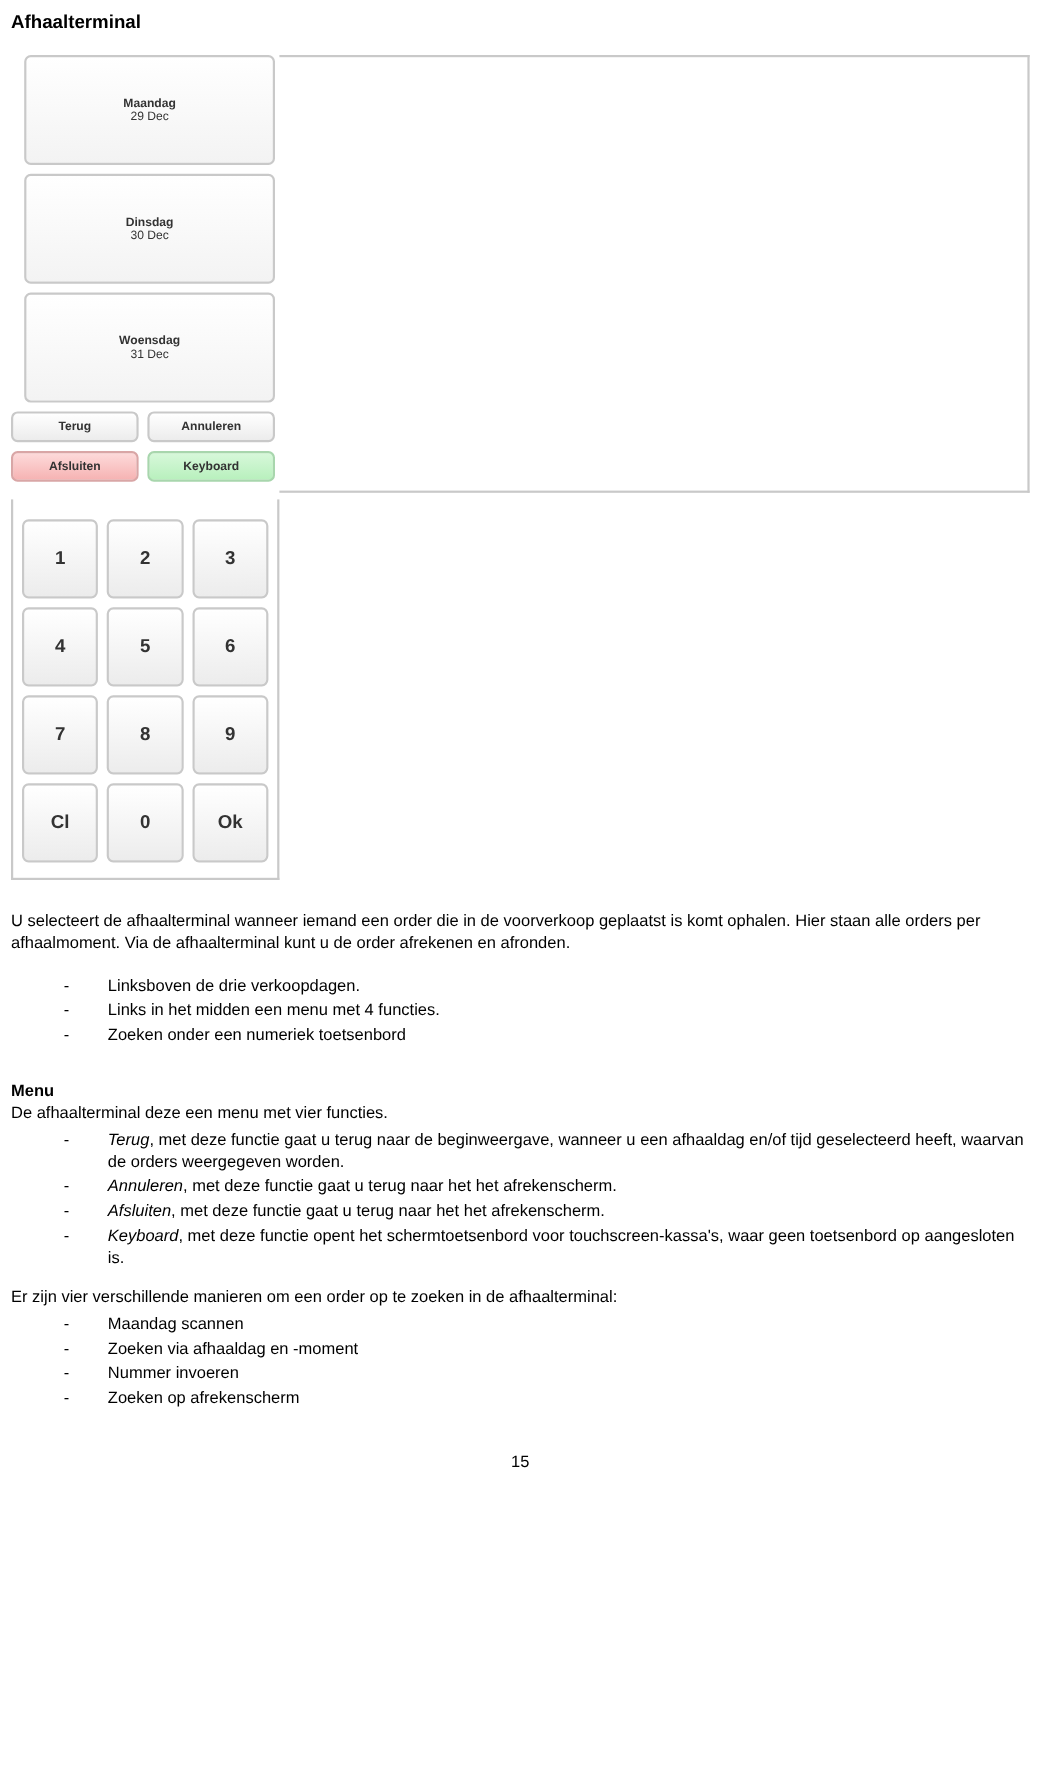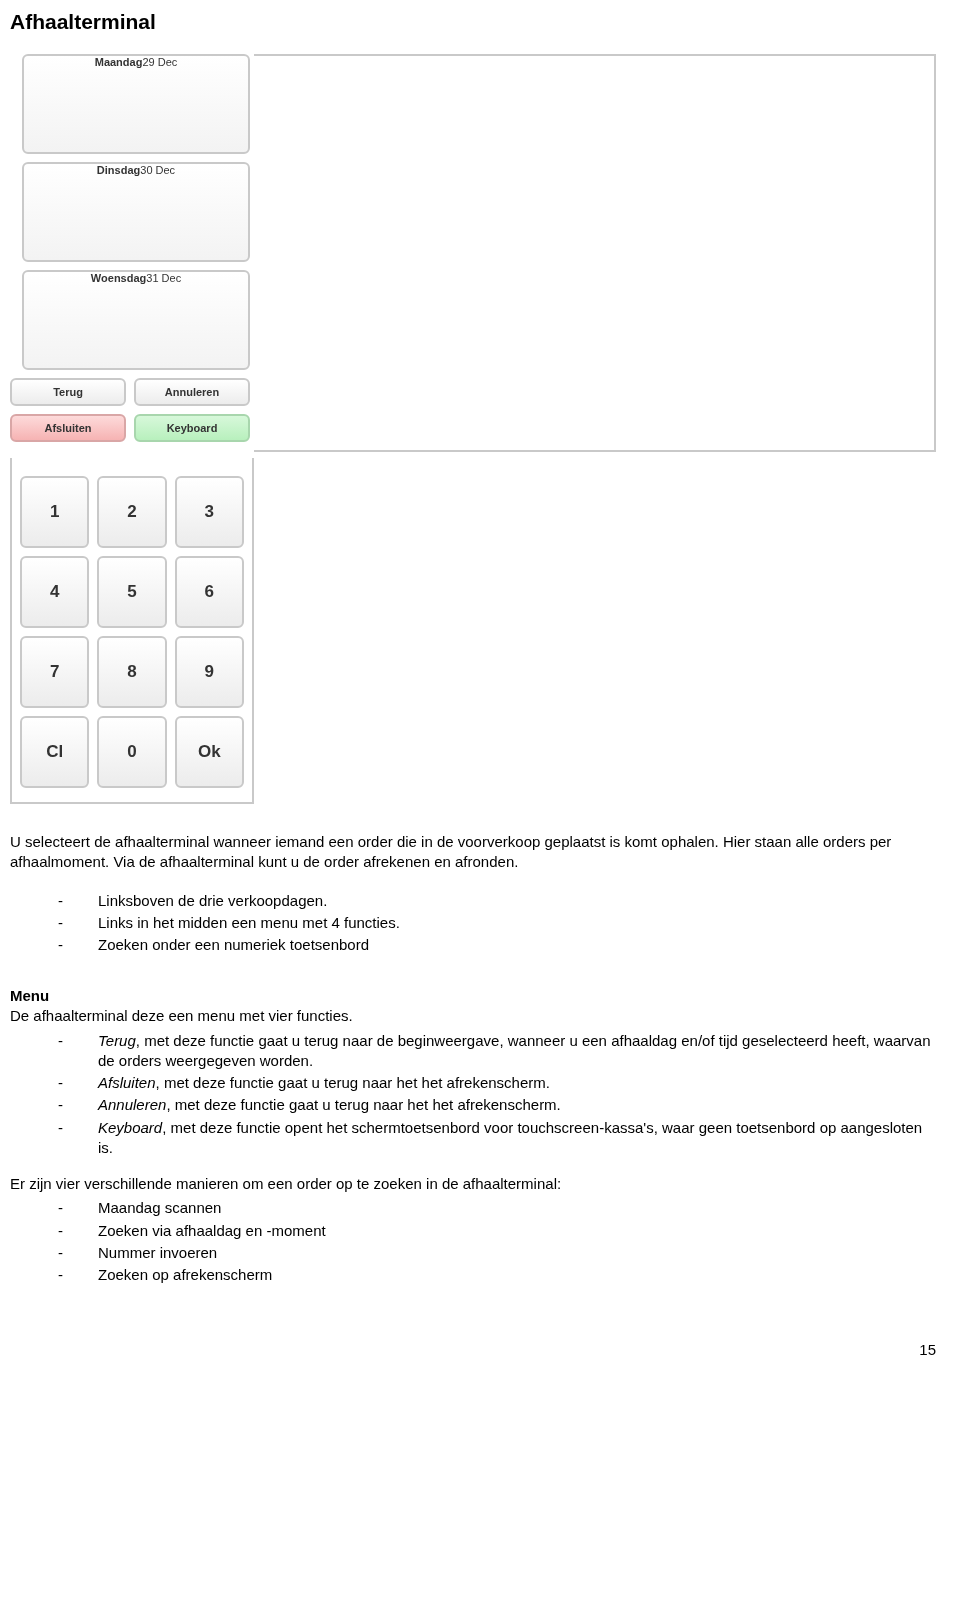--- a/index.html
+++ b/index.html
@@ -6,21 +6,21 @@
   body {
     font-family: Arial, Helvetica, sans-serif;
     font-size: 15px;
     color: #000;
     background: #fff;
     width: 960px;
     padding: 10px 24px 20px 10px;
   }
   .title {
     font-weight: bold;
-    font-size: 21px;
+    font-size: 17px;
     margin-bottom: 20px;
   }
   .panel-area {
     display: flex;
     gap: 4px;
     margin-bottom: 6px;
   }
   .left-col {
     width: 240px;
   }
@@ -30,21 +30,21 @@
     border-left: none;
     background: #fff;
     height: 398px;
   }
   .day-box {
     border: 2px solid #c9c9c9;
     border-radius: 6px;
     background: linear-gradient(#ffffff, #f3f3f3);
     text-align: center;
     display: flex;
-    flex-direction: row;
+    flex-direction: column;
     justify-content: center;
     height: 100px;
     font-size: 11px;
     color: #333;
     margin-bottom: 8px;
     margin-left: 12px;
   }
   .day-name { font-weight: bold; }
   .day-date { }
   .btn-row {
@@ -116,23 +116,23 @@
     position: absolute;
     left: 0;
   }
   .section-head {
     font-weight: bold;
     margin-top: 32px;
     margin-bottom: 2px;
   }
   .italic { font-style: italic; }
   .page-num {
-    text-align: right;
+    text-align: center;
     font-size: 15px;
-    margin-top: 56px;
+    margin-top: 40px;
   }
 </style>
 </head>
 <body>
 
 <div class="title">Afhaalterminal</div>
 
 <div class="panel-area">
   <div class="left-col">
     <div class="day-box">
@@ -182,22 +182,22 @@
   <ul class="dash">
     <li>Linksboven de drie verkoopdagen.</li>
     <li>Links in het midden een menu met 4 functies.</li>
     <li>Zoeken onder een numeriek toetsenbord</li>
   </ul>
 
   <div class="section-head">Menu</div>
   <p>De afhaalterminal deze een menu met vier functies.</p>
   <ul class="dash">
     <li><span class="italic">Terug</span><span>, met deze functie gaat u terug naar de beginweergave, wanneer u een afhaaldag en/of tijd geselecteerd heeft, waarvan de orders weergegeven worden.</span></li>
+    <li><span class="italic">Annuleren</span><span>, met deze functie gaat u terug naar het het afrekenscherm.</span></li>
     <li><span class="italic">Afsluiten</span><span>, met deze functie gaat u terug naar het het afrekenscherm.</span></li>
-    <li><span class="italic">Annuleren</span><span>, met deze functie gaat u terug naar het het afrekenscherm.</span></li>
     <li><span class="italic">Keyboard</span><span>, met deze functie opent het schermtoetsenbord voor touchscreen-kassa's, waar geen toetsenbord op aangesloten is.</span></li>
   </ul>
 
   <div class="spacer"></div>
   <p>Er zijn vier verschillende manieren om een order op te zoeken in de afhaalterminal:</p>
   <ul class="dash">
     <li>Maandag scannen</li>
     <li>Zoeken via afhaaldag en -moment</li>
     <li>Nummer invoeren</li>
     <li>Zoeken op afrekenscherm</li>

